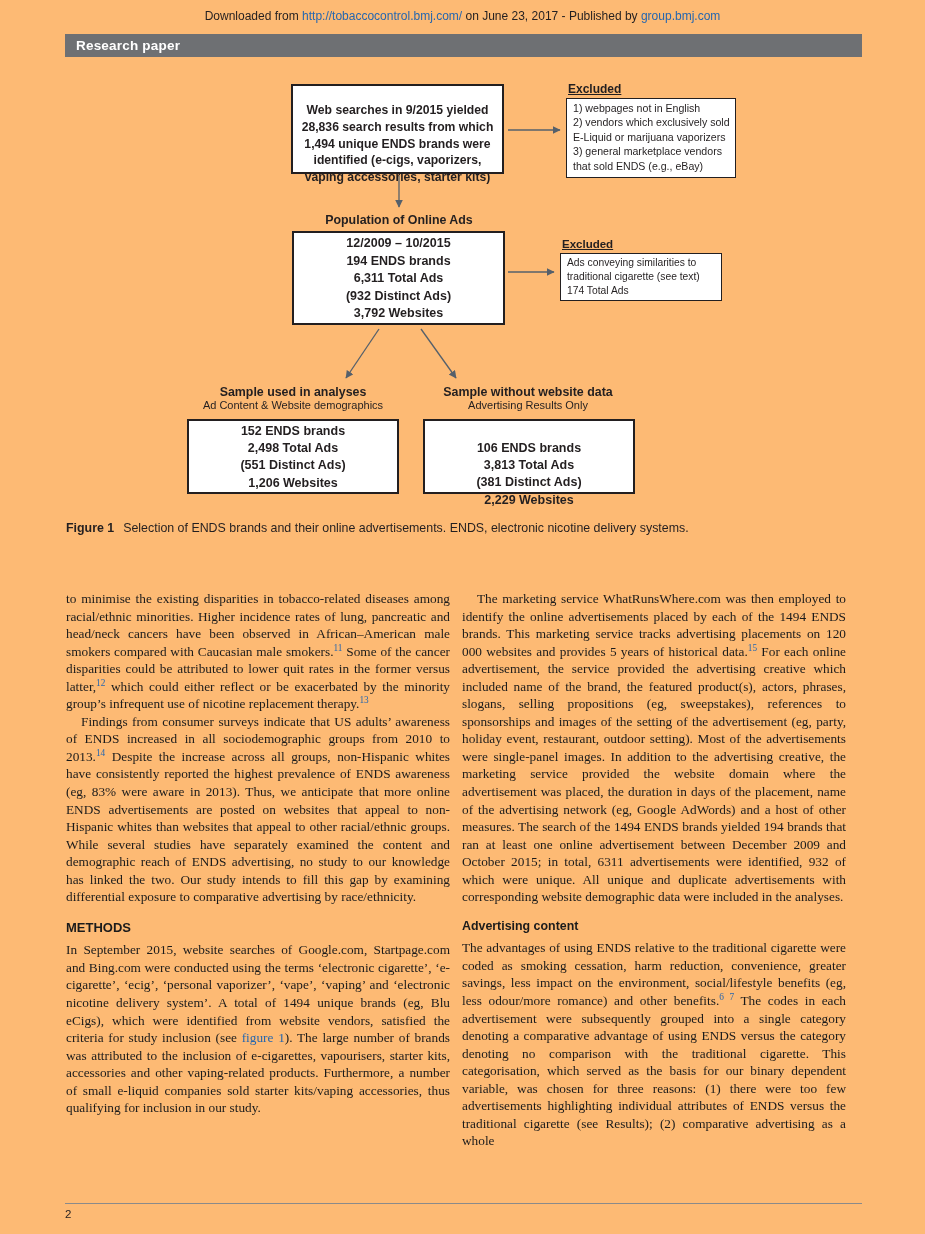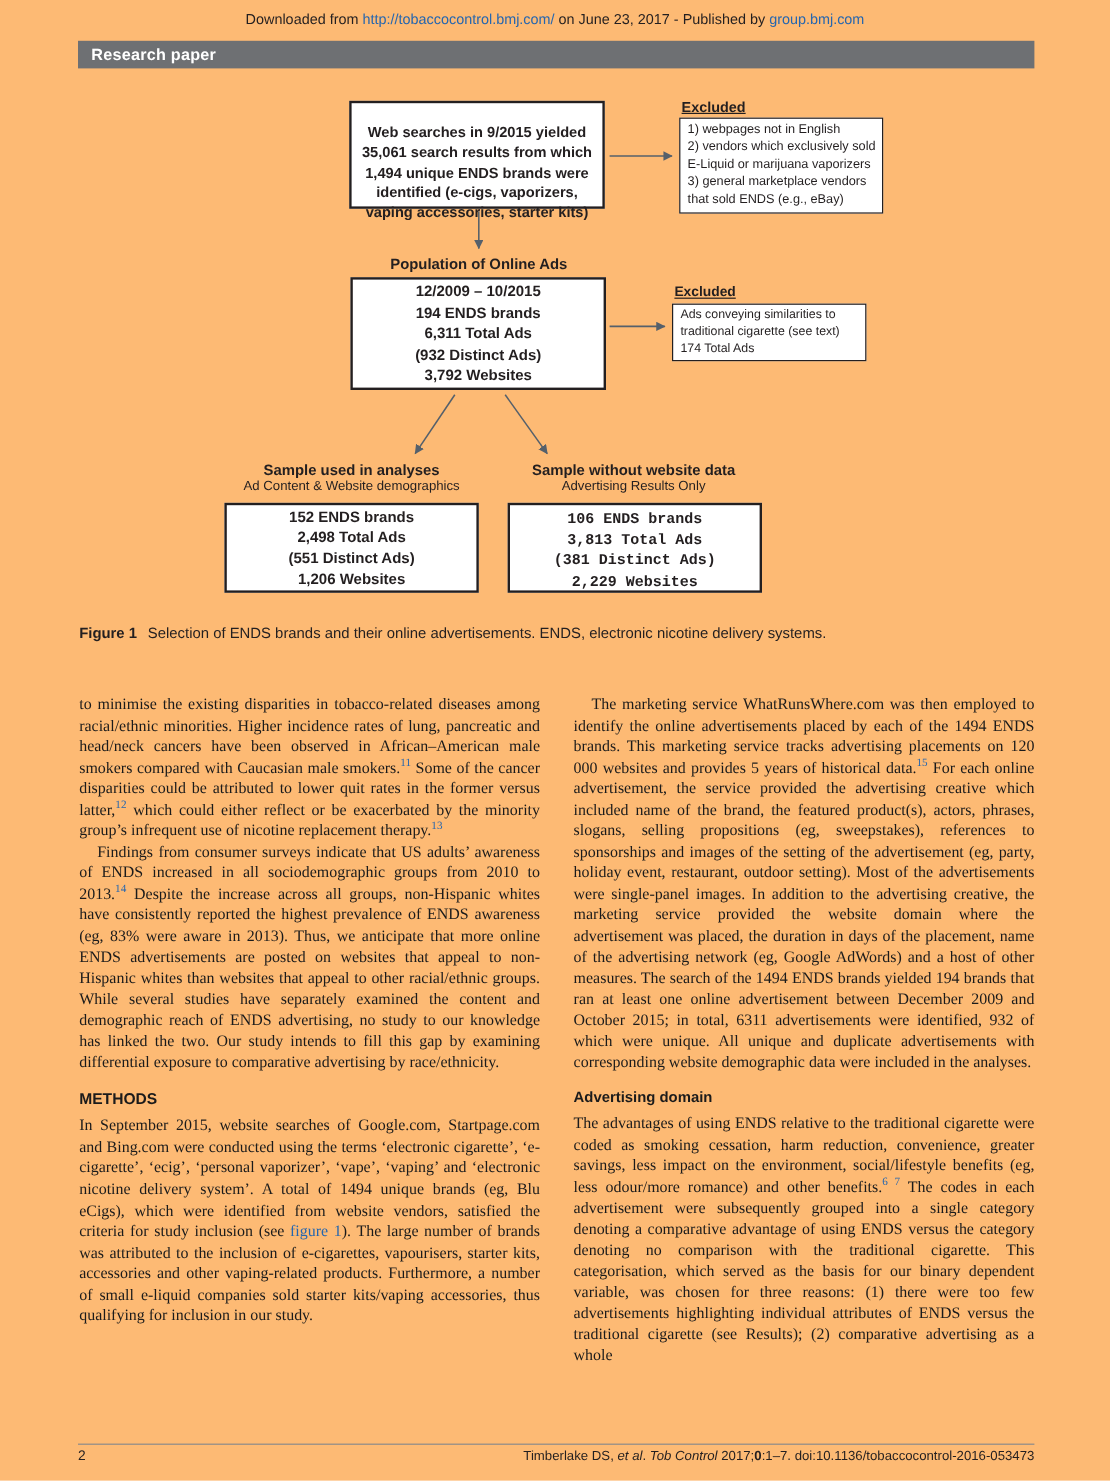--- a/index.html
+++ b/index.html
@@ -30,21 +30,21 @@
   .flabel { font-weight:bold; font-size:12.4px; white-space:nowrap; }
   .fsublabel { font-size:11px; white-space:nowrap; }
   .pop-label { position:absolute; font-weight:bold; font-size:12.4px; text-align:center; white-space:nowrap; }
 
   
   .caption { position:absolute; left:66px; top:521px; width:795px;
     font-family:"Liberation Sans", sans-serif; font-size:12.4px; color:#231f20; }
   .cap-label { font-weight:bold; margin-right:9px; }
 
   
-  .columns { position:absolute; left:66px; top:578px; width:796px; display:flex; gap:28px; }
+  .columns { position:absolute; left:66px; top:590px; width:796px; display:flex; gap:12px; }
   .col { width:384px; font-size:13.3px; line-height:17.55px; text-align:justify; }
   .para { margin:0; }
   .para.indent { text-indent:15px; }
   sup.ref { color:#2566af; font-size:9.3px; line-height:0; cursor:pointer; }
   a.inline-link { color:#2566af; text-decoration:none; cursor:pointer; }
   h2.methods { font-family:"Liberation Sans", sans-serif; font-size:13px; font-weight:bold;
     margin:13px 0 5px; text-align:left; }
   h3.subhead { font-family:"Liberation Sans", sans-serif; font-size:12.4px; font-weight:bold;
     margin:0 0 4px; text-align:left; }
   h3.subhead.spaced { margin-top:12px; }
@@ -79,21 +79,21 @@
       </defs>
       <line x1="443" y1="50" x2="495" y2="50" stroke="#55606b" stroke-width="1.3" marker-end="url(#ah)"></line>
       <line x1="334" y1="96" x2="334" y2="127" stroke="#55606b" stroke-width="1.3" marker-end="url(#ah)"></line>
       <line x1="443" y1="192" x2="489" y2="192" stroke="#55606b" stroke-width="1.3" marker-end="url(#ah)"></line>
       <line x1="314" y1="249" x2="281" y2="298" stroke="#55606b" stroke-width="1.3" marker-end="url(#ah)"></line>
       <line x1="356" y1="249" x2="391" y2="298" stroke="#55606b" stroke-width="1.3" marker-end="url(#ah)"></line>
     </svg>
 
     <div class="fbox main" style="left:226px; top:4px; width:213px; height:90px; padding-top:16px; line-height:16.8px;">
         <div>Web searches in 9/2015 yielded</div>
-        <div>35,061 search results from which</div>
+        <div>28,836 search results from which</div>
         <div>1,494 unique ENDS brands were</div>
         <div>identified (e-cigs, vaporizers,</div>
         <div>vaping accessories, starter kits)</div>
       </div>
 
     <div class="excl-title" style="left:503px; top:2px;">Excluded</div>
     <div class="fbox excl" style="left:501px; top:18px; width:170px; height:80px; padding:2px 6px; line-height:14.4px;">
         <div>1) webpages not in English</div>
         <div>2) vendors which exclusively sold</div>
         <div>E-Liquid or marijuana vaporizers</div>
@@ -126,21 +126,21 @@
       <div class="flabel">Sample without website data</div>
       <div class="fsublabel">Advertising Results Only</div>
     </div>
 
     <div class="fbox main" style="left:122px; top:339px; width:212px; height:75px; padding-top:2px; line-height:17.2px; font-size:12.5px;">
         <div>152 ENDS brands</div>
         <div>2,498 Total Ads</div>
         <div>(551 Distinct Ads)</div>
         <div>1,206 Websites</div>
       </div>
-    <div class="fbox main" style="left:358px; top:339px; width:212px; height:75px; padding-top:4px; line-height:17.2px; font-size:12.5px;font-family:Liberation Mono, monospace;">
+    <div class="fbox main" style="left:358px; top:339px; width:212px; height:75px; padding-top:19px; line-height:17.2px; font-size:12.5px;">
         <div>106 ENDS brands</div>
         <div>3,813 Total Ads</div>
         <div>(381 Distinct Ads)</div>
         <div>2,229 Websites</div>
       </div>
   </div>
 
   <div class="caption">
     <span class="cap-label">Figure 1</span><span>Selection of ENDS brands and their online advertisements. ENDS, electronic nicotine delivery systems.</span>
   </div>
@@ -148,24 +148,23 @@
   <div class="columns">
     <div class="col">
       <p class="para"><span>to minimise the existing disparities in tobacco-related diseases among racial/ethnic minorities. Higher incidence rates of lung, pancreatic and head/neck cancers have been observed in African–American male smokers compared with Caucasian male smokers.</span><sup class="ref">11</sup><span> Some of the cancer disparities could be attributed to lower quit rates in the former versus latter,</span><sup class="ref">12</sup><span> which could either reflect or be exacerbated by the minority group’s infrequent use of nicotine replacement therapy.</span><sup class="ref">13</sup></p>
       <p class="para indent"><span>Findings from consumer surveys indicate that US adults’ awareness of ENDS increased in all sociodemographic groups from 2010 to 2013.</span><sup class="ref">14</sup><span> Despite the increase across all groups, non-Hispanic whites have consistently reported the highest prevalence of ENDS awareness (eg, 83% were aware in 2013). Thus, we anticipate that more online ENDS advertisements are posted on websites that appeal to non-Hispanic whites than websites that appeal to other racial/ethnic groups. While several studies have separately examined the content and demographic reach of ENDS advertising, no study to our knowledge has linked the two. Our study intends to fill this gap by examining differential exposure to comparative advertising by race/ethnicity.</span></p>
       <h2 class="methods">METHODS</h2>
       <p class="para"><span>In September 2015, website searches of Google.com, Startpage.com and Bing.com were conducted using the terms ‘electronic cigarette’, ‘e-cigarette’, ‘ecig’, ‘personal vaporizer’, ‘vape’, ‘vaping’ and ‘electronic nicotine delivery system’. A total of 1494 unique brands (eg, Blu eCigs), which were identified from website vendors, satisfied the criteria for study inclusion (see </span><a class="inline-link">figure 1</a><span>). The large number of brands was attributed to the inclusion of e-cigarettes, vapourisers, starter kits, accessories and other vaping-related products. Furthermore, a number of small e-liquid companies sold starter kits/vaping accessories, thus qualifying for inclusion in our study.</span></p>
     </div>
 
     <div class="col">
       <p class="para indent"><span>The marketing service WhatRunsWhere.com was then employed to identify the online advertisements placed by each of the 1494 ENDS brands. This marketing service tracks advertising placements on 120 000 websites and provides 5 years of historical data.</span><sup class="ref">15</sup><span> For each online advertisement, the service provided the advertising creative which included name of the brand, the featured product(s), actors, phrases, slogans, selling propositions (eg, sweepstakes), references to sponsorships and images of the setting of the advertisement (eg, party, holiday event, restaurant, outdoor setting). Most of the advertisements were single-panel images. In addition to the advertising creative, the marketing service provided the website domain where the advertisement was placed, the duration in days of the placement, name of the advertising network (eg, Google AdWords) and a host of other measures. The search of the 1494 ENDS brands yielded 194 brands that ran at least one online advertisement between December 2009 and October 2015; in total, 6311 advertisements were identified, 932 of which were unique. All unique and duplicate advertisements with corresponding website demographic data were included in the analyses.</span></p>
-      <h3 class="subhead spaced">Advertising domain</h3>
+      <h3 class="subhead spaced">Advertising content</h3>
       <p class="para"><span>The advantages of using ENDS relative to the traditional cigarette were coded as smoking cessation, harm reduction, convenience, greater savings, less impact on the environment, social/lifestyle benefits (eg, less odour/more romance) and other benefits.</span><sup class="ref">6 7</sup><span> The codes in each advertisement were subsequently grouped into a single category denoting a comparative advantage of using ENDS versus the category denoting no comparison with the traditional cigarette. This categorisation, which served as the basis for our binary dependent variable, was chosen for three reasons: (1) there were too few advertisements highlighting individual attributes of ENDS versus the traditional cigarette (see Results); (2) comparative advertising as a whole</span></p>
     </div>
   </div>
 
   <div class="footer-rule"></div>
   <div class="footer">
     <span class="pnum">2</span>
-    <span><span>Timberlake DS, </span><span class="it">et al</span><span>. </span><span class="it">Tob Control</span><span> 2017;</span><span class="bd">0</span><span>:1–7. doi:10.1136/tobaccocontrol-2016-053473</span></span>
   </div>
 
 </div>
 
 </body></html>

